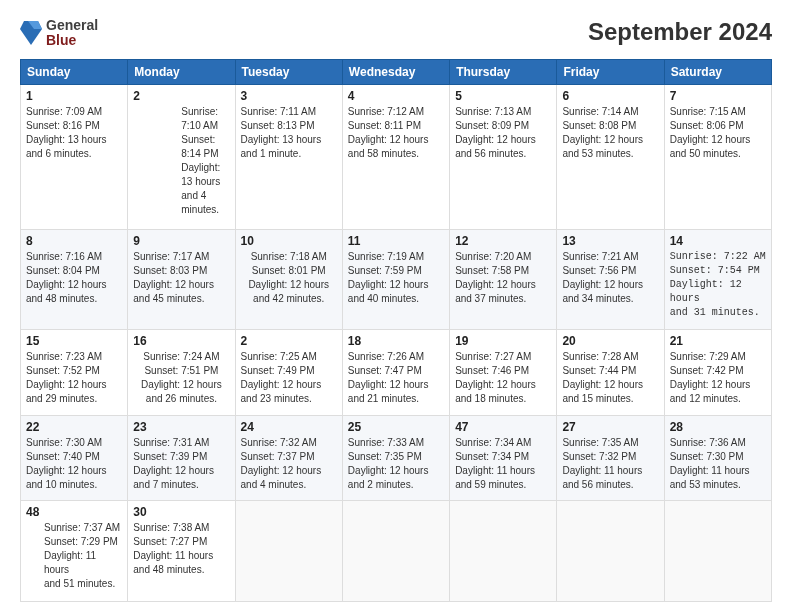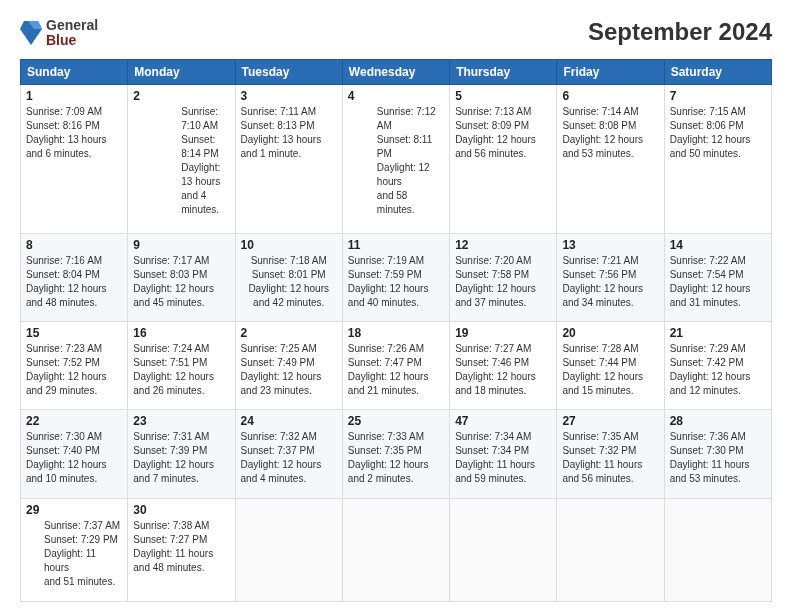--- a/index.html
+++ b/index.html
@@ -147,21 +147,21 @@
           </td>
           <td>
             <span class="day-num">3</span>
             <div class="day-info" style="white-space: pre-line;">Sunrise: 7:11 AM
 Sunset: 8:13 PM
 Daylight: 13 hours
 and 1 minute.</div>
           </td>
           <td>
             <span class="day-num">4</span>
-            <div class="day-info" style="white-space: pre-line; margin-left: 29px;">Sunrise: 7:12 AM
+            <div class="day-info" style="white-space: pre-line;">Sunrise: 7:12 AM
 Sunset: 8:11 PM
 Daylight: 12 hours
 and 58 minutes.</div>
           </td>
           <td>
             <span class="day-num">5</span>
             <div class="day-info" style="white-space: pre-line;">Sunrise: 7:13 AM
 Sunset: 8:09 PM
 Daylight: 12 hours
 and 56 minutes.</div>
@@ -219,37 +219,37 @@
           </td>
           <td>
             <span class="day-num">13</span>
             <div class="day-info" style="white-space: pre-line;">Sunrise: 7:21 AM
 Sunset: 7:56 PM
 Daylight: 12 hours
 and 34 minutes.</div>
           </td>
           <td>
             <span class="day-num">14</span>
-            <div class="day-info" style="white-space: pre-line;">Sunrise: 7:22 AM
+            <div class="day-info" style="white-space: pre-line; font-family: Liberation Mono, monospace;">Sunrise: 7:22 AM
 Sunset: 7:54 PM
 Daylight: 12 hours
 and 31 minutes.</div>
           </td>
         </tr>
         <tr>
           <td>
             <span class="day-num">15</span>
             <div class="day-info" style="white-space: pre-line;">Sunrise: 7:23 AM
 Sunset: 7:52 PM
 Daylight: 12 hours
 and 29 minutes.</div>
           </td>
           <td>
             <span class="day-num">16</span>
-            <div class="day-info" style="white-space: pre-line;">Sunrise: 7:24 AM
+            <div class="day-info" style="white-space: pre-line; text-align: center;">Sunrise: 7:24 AM
 Sunset: 7:51 PM
 Daylight: 12 hours
 and 26 minutes.</div>
           </td>
           <td>
             <span class="day-num">2</span>
             <div class="day-info" style="white-space: pre-line;">Sunrise: 7:25 AM
 Sunset: 7:49 PM
 Daylight: 12 hours
 and 23 minutes.</div>
@@ -329,21 +329,21 @@
           <td>
             <span class="day-num">28</span>
             <div class="day-info" style="white-space: pre-line;">Sunrise: 7:36 AM
 Sunset: 7:30 PM
 Daylight: 11 hours
 and 53 minutes.</div>
           </td>
         </tr>
         <tr>
           <td>
-            <span class="day-num">29</span>
+            <span class="day-num">48</span>
             <div class="day-info" style="white-space: pre-line; margin-left: 18px;">Sunrise: 7:37 AM
 Sunset: 7:29 PM
 Daylight: 11 hours
 and 51 minutes.</div>
           </td>
           <td>
             <span class="day-num">30</span>
             <div class="day-info" style="white-space: pre-line;">Sunrise: 7:38 AM
 Sunset: 7:27 PM
 Daylight: 11 hours

